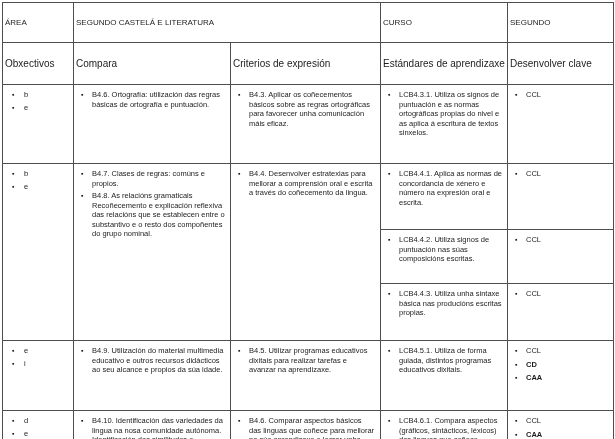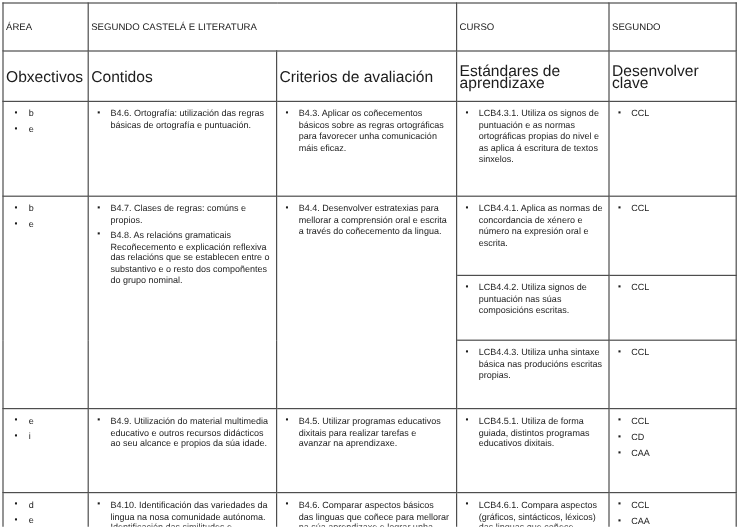--- a/index.html
+++ b/index.html
@@ -25,30 +25,30 @@
     font-size: 7.5px;
     line-height: 9.5px;
     overflow: hidden;
   }
   tr.h1 td, tr.h2 td {
     text-align: left;
     vertical-align: middle;
     padding: 10px 2px;
   }
   tr.h1 td { height: 19px; font-size: 8px; }
-  tr.h2 td { height: 21px; font-size: 13px; margin-top: 24px; }
+  tr.h2 td { height: 21px; font-size: 10px; margin-top: 24px; }
   tr.r1 > td { height: 70px; }
   tr.r2a > td { height: 57px; }
   tr.r2b > td { height: 45px; }
   tr.r2c > td { height: 48px; }
   tr.r3 > td { height: 61px; }
   tr.r4 > td { height: 95px; border-bottom: 2px solid #555; }
   .li { position: relative; padding-left: 11px; }
   .li + .li { margin-top: 3px; }
-  .comp .li + .li { margin-top: 4px; }
+  .comp .li + .li { margin-top: 4px; font-weight: bold; }
   .blt {
     position: absolute;
     left: 0;
     top: 0;
     font-size: 7px;
     line-height: 9.5px;
   }
   td.obx { padding-left: 9px; }
   td.obx .li { padding-left: 12px; }
 </style>
@@ -68,22 +68,22 @@
     <tbody>
         <tr class="h1">
       <td>ÁREA</td>
       <td colspan="2">SEGUNDO CASTELÁ E LITERATURA</td>
       <td>CURSO</td>
       <td>SEGUNDO</td>
     </tr>
 
     <tr class="h2">
       <td>Obxectivos</td>
-      <td>Contidos</td>
-      <td>Criterios de avaliación</td>
+      <td>Compara</td>
+      <td>Criterios de expresión</td>
       <td>Estándares de aprendizaxe</td>
       <td>Desenvolver clave</td>
     </tr>
 
     <tr class="r1">
       <td class="obx">
         <div class="li"><span class="blt">▪</span><span>b</span></div>
         <div class="li"><span class="blt">▪</span><span>e</span></div>
       </td>
       <td>

